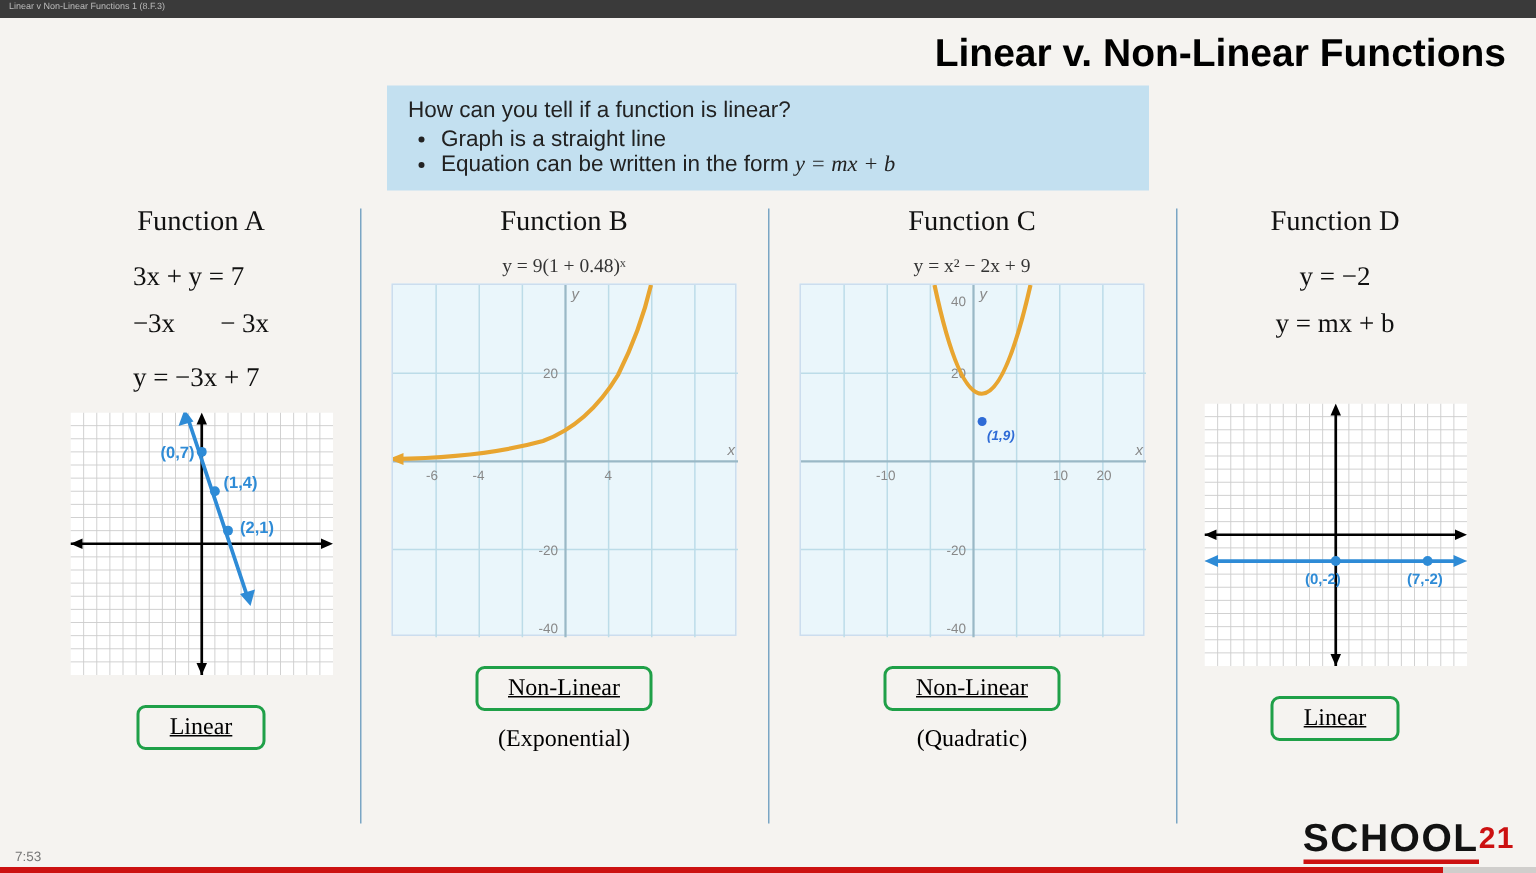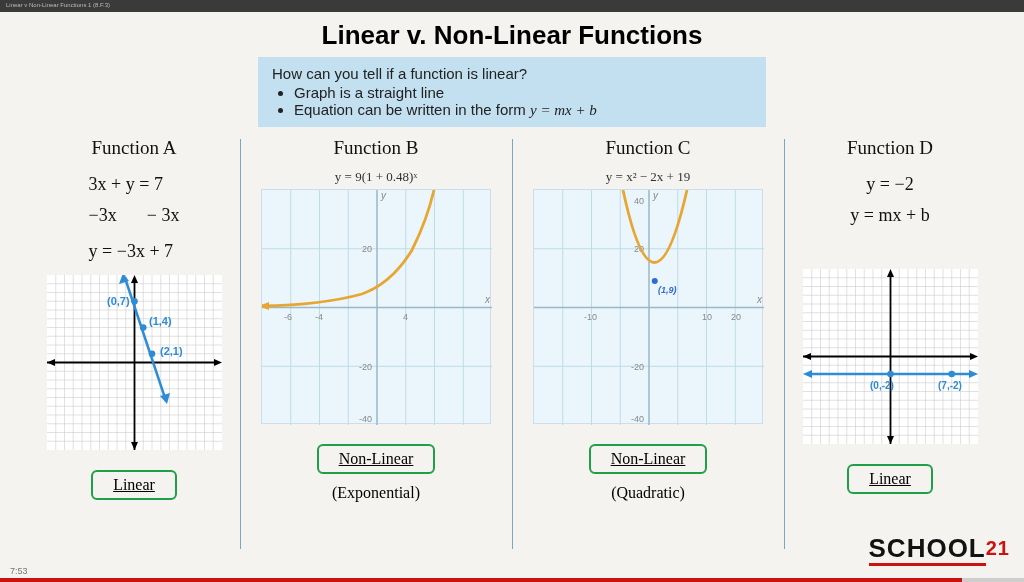--- a/index.html
+++ b/index.html
@@ -17,21 +17,21 @@
   color: #bbb;
   font-size: 6px;
   font-family: Arial, sans-serif;
   padding: 2px 6px;
 }
 .content {
   position: relative;
   padding: 0 20px;
 }
 .main-title {
-  text-align: center;
+  text-align: right;
   font-family: Arial, sans-serif;
   font-weight: 900;
   font-size: 26px;
   color: #000;
   padding: 8px 0 6px;
 }
 .info-box {
   background: #c3e0f0;
   margin: 0 auto 10px;
   width: 508px;
@@ -98,21 +98,21 @@
   text-decoration: underline;
 }
 .subtype {
   font-family: 'Times New Roman', serif;
   font-size: 16px;
   margin-top: 10px;
 }
 .logo {
   position: absolute;
   right: 14px;
-  bottom: 18px;
+  bottom: 8px;
   font-family: Arial Black, Arial, sans-serif;
   font-weight: 900;
   font-size: 26px;
   letter-spacing: 1px;
   color: #121212;
 }
 .logo .red { color: #c11; font-size: 20px; vertical-align: 2px; }
 .logo .u { border-bottom: 3px solid #c11; padding-bottom: 0; }
 .progress {
   position: absolute;
@@ -256,21 +256,21 @@
         </svg>
       </div>
       <div class="badge">Non-Linear</div>
       <div class="subtype">(Exponential)</div>
     </div>
 
     <div class="divider"></div>
 
     <div class="col wide">
       <div class="fn-title">Function C</div>
-      <div class="eq-label">y =  x² − 2x + 19</div>
+      <div class="eq-label">y =  x² − 2x + 9</div>
       <div class="graph-bc">
         <svg width="230" height="235">
           <g stroke="#bcdce8" stroke-width="1">
             <line x1="28.75" y1="0" x2="28.75" y2="235"></line>
               <line x1="57.5" y1="0" x2="57.5" y2="235"></line>
               <line x1="86.25" y1="0" x2="86.25" y2="235"></line>
               <line x1="143.75" y1="0" x2="143.75" y2="235"></line>
               <line x1="172.5" y1="0" x2="172.5" y2="235"></line>
               <line x1="201.25" y1="0" x2="201.25" y2="235"></line>
             <line x1="0" y1="58.75" x2="230" y2="58.75"></line>

